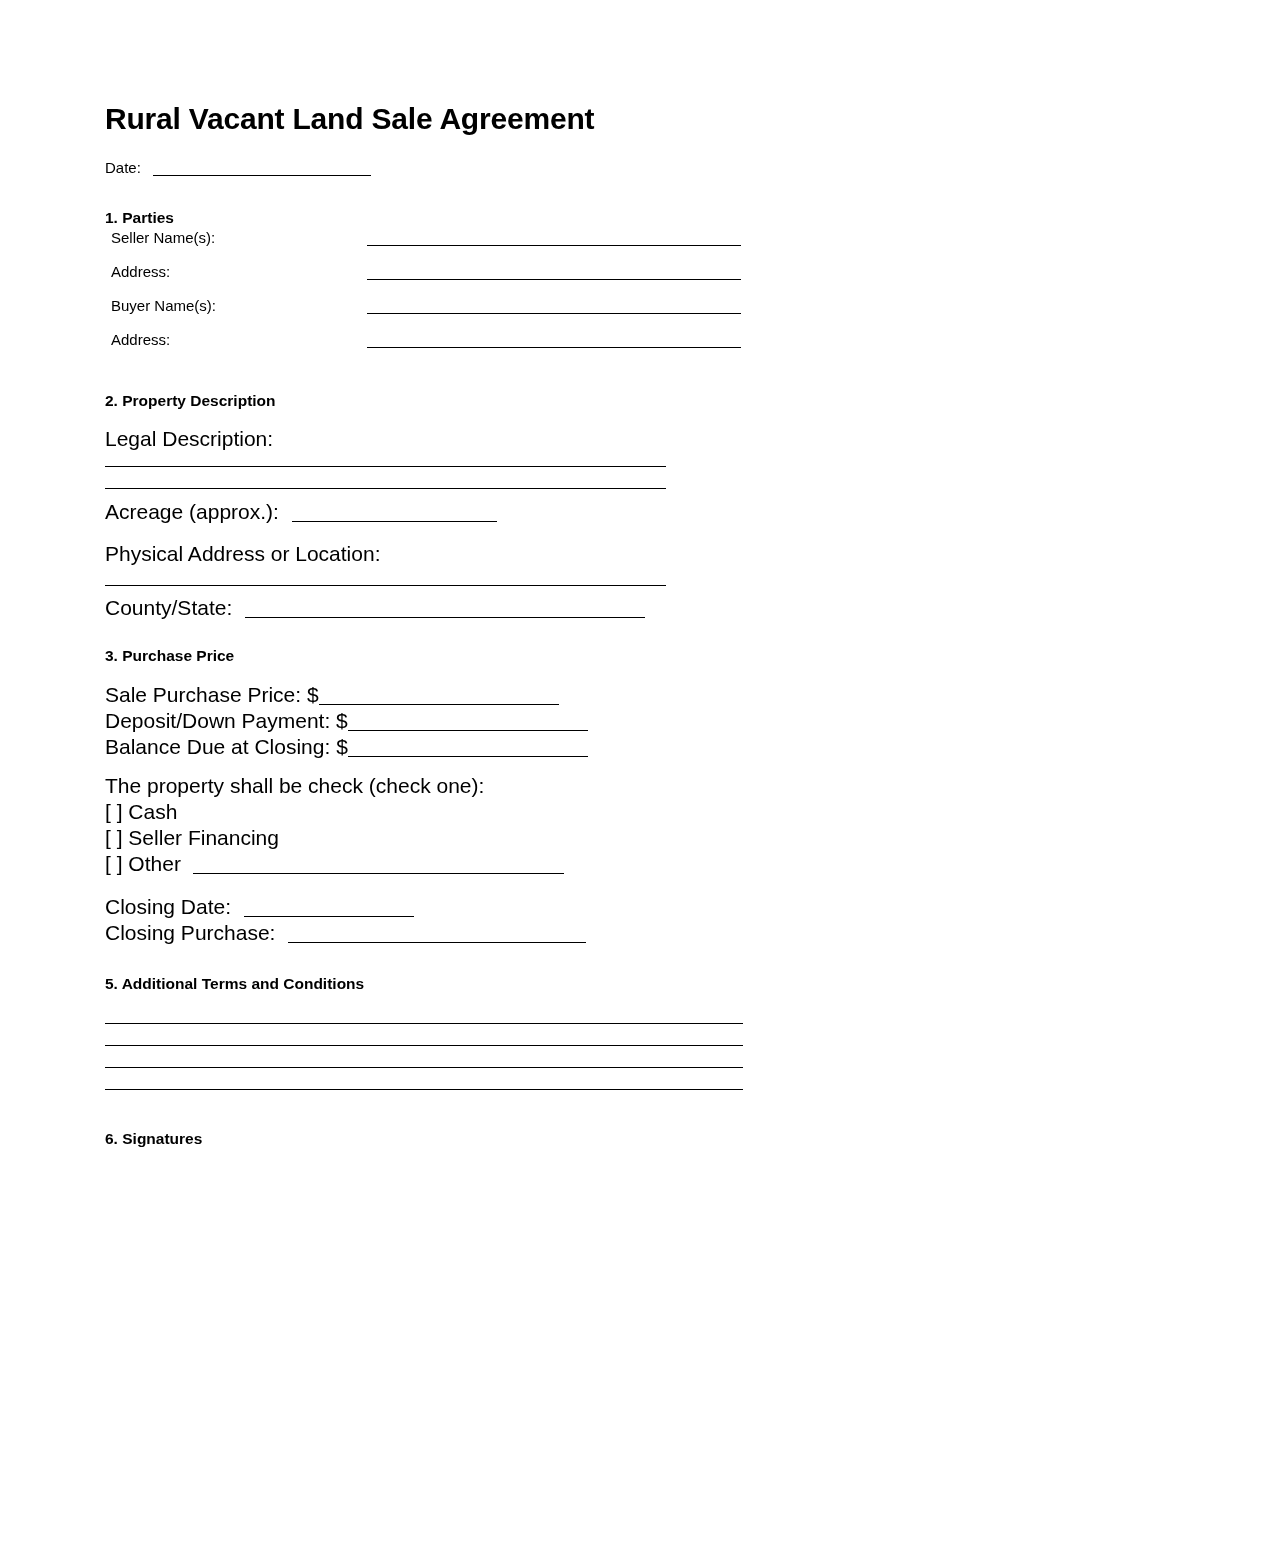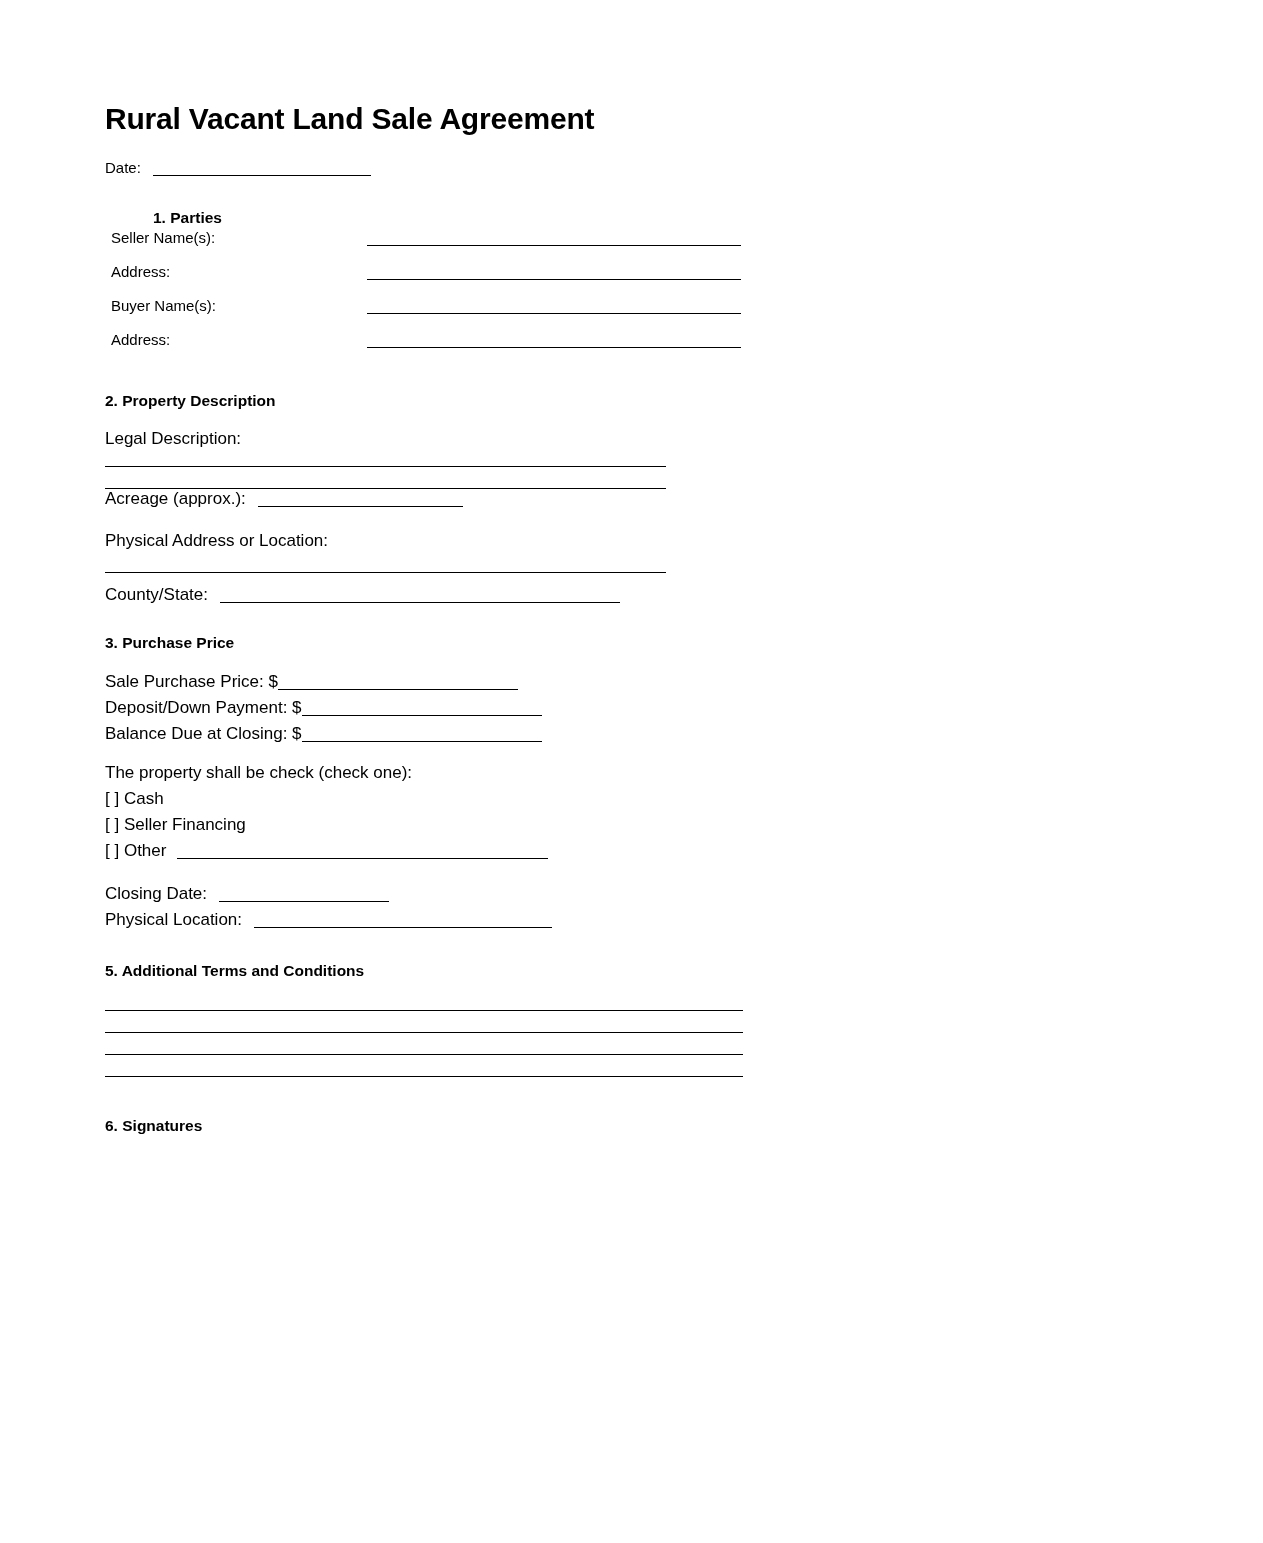--- a/index.html
+++ b/index.html
@@ -49,24 +49,24 @@
   }
 
   .section-heading {
     font-size: 15.5px;
     font-weight: bold;
     line-height: 20px;
     margin: 0;
     padding: 0;
   }
 
-  .sec-gap-lg { margin-top: 30px; margin-left: 48px; }
+  .sec-gap-lg { margin-top: 30px; }
 
   .body-line {
-    font-size: 17px;
+    font-size: 21px;
     line-height: 20px;
     white-space: nowrap;
   }
 
   
   .rule-inline {
     display: inline-block;
     vertical-align: -3px;
     border-bottom: 1.6px solid #000;
     height: 0;
@@ -100,21 +100,21 @@
     width: 374px;
     border-bottom: 1.6px solid #000;
     height: 0;
   }
 
   
   .legal-rules { margin-top: 17px; }
   .legal-rules .rule-block { width: 561px; }
   .legal-rules .rule-block + .rule-block { margin-top: 21px; }
 
-  .acreage-row { }
+  .acreage-row { margin-top: 13px; }
   .physaddr-label { margin-top: 22px; }
   .physaddr-rule { margin-top: 21px; width: 561px; }
   .countystate-row { margin-top: 12px; }
 
   
   .price-list { margin-top: 19px; }
   .price-list .body-line + .body-line { margin-top: 6px; }
 
   
   .terms-intro { margin-top: 19px; }
@@ -218,21 +218,21 @@
         <span class="rule-inline" style="width:371px;margin-left:6px;"></span>
       </div>
     </div>
 
     <div class="closing-block">
       <div class="body-line">
         <span>Closing Date:</span>
         <span class="rule-inline" style="width:170px;margin-left:7px;"></span>
       </div>
       <div class="body-line">
-        <span>Physical Location:</span>
+        <span>Closing Purchase:</span>
         <span class="rule-inline" style="width:298px;margin-left:7px;"></span>
       </div>
     </div>
 
     <div class="section-heading" style="margin-top:31px;">5. Additional Terms and Conditions</div>
 
     <div class="addl-rules">
       <div class="rule-block"></div>
       <div class="rule-block"></div>
       <div class="rule-block"></div>

